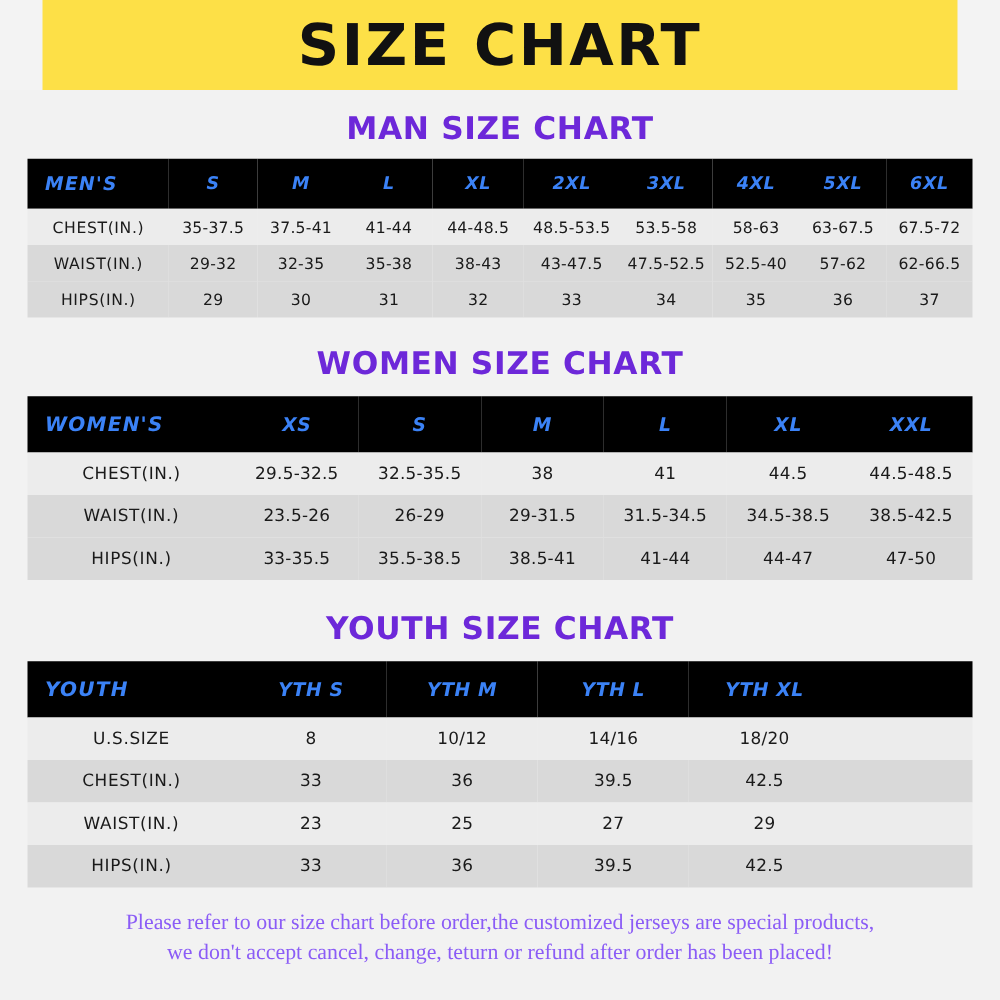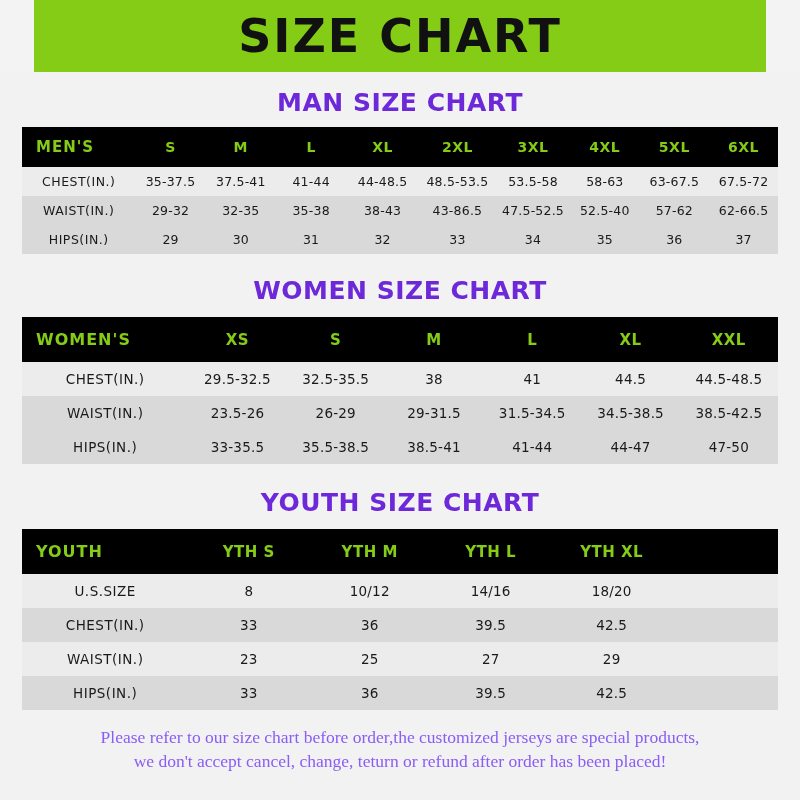--- a/index.html
+++ b/index.html
@@ -18,21 +18,21 @@
     width: 800px;
     height: 800px;
     background: #f2f2f2;
     box-sizing: border-box;
   }
   
   .header-band {
     position: relative;
     width: 100%;
     height: 72px;
-    background: #84cc16;
+    background: #fde047;
     display: flex;
     align-items: center;
     justify-content: center;
   }
   .header-band::before,
   .header-band::after {
     content: "";
     position: absolute;
     top: 0;
     height: 100%;
@@ -70,26 +70,27 @@
   .t-youth { margin: 24px 0 12px 0; }
 
   table.size-table {
     width: 100%;
     border-collapse: collapse;
     table-layout: fixed;
     font-family: "DejaVu Sans", sans-serif;
   }
   table.size-table thead th {
     background: #000;
-    color: #84cc16;
+    color: #3b82f6;
     font-size: 14px;
     font-weight: bold;
     padding: 11px 2px;
     text-align: center;
     letter-spacing: 0.5px;
+    font-style: italic;
   }
   table.size-table thead th.rowhead {
     text-align: left;
     padding-left: 14px;
     font-size: 15px;
     letter-spacing: 1px;
   }
   table.size-table tbody td {
     font-size: 12.5px;
     color: #1a1a1a;
@@ -175,21 +176,21 @@
           <td>58-63</td>
           <td>63-67.5</td>
           <td>67.5-72</td>
         </tr>
         <tr class="row-b">
           <td class="rowhead">WAIST(IN.)</td>
           <td>29-32</td>
           <td>32-35</td>
           <td>35-38</td>
           <td>38-43</td>
-          <td>43-86.5</td>
+          <td>43-47.5</td>
           <td>47.5-52.5</td>
           <td>52.5-40</td>
           <td>57-62</td>
           <td>62-66.5</td>
         </tr>
         <tr class="row-b">
           <td class="rowhead">HIPS(IN.)</td>
           <td>29</td>
           <td>30</td>
           <td>31</td>

